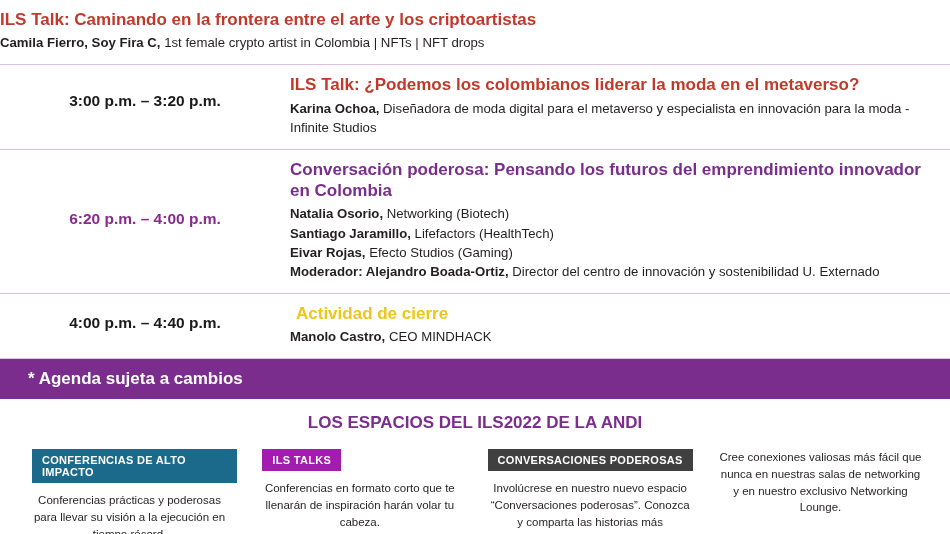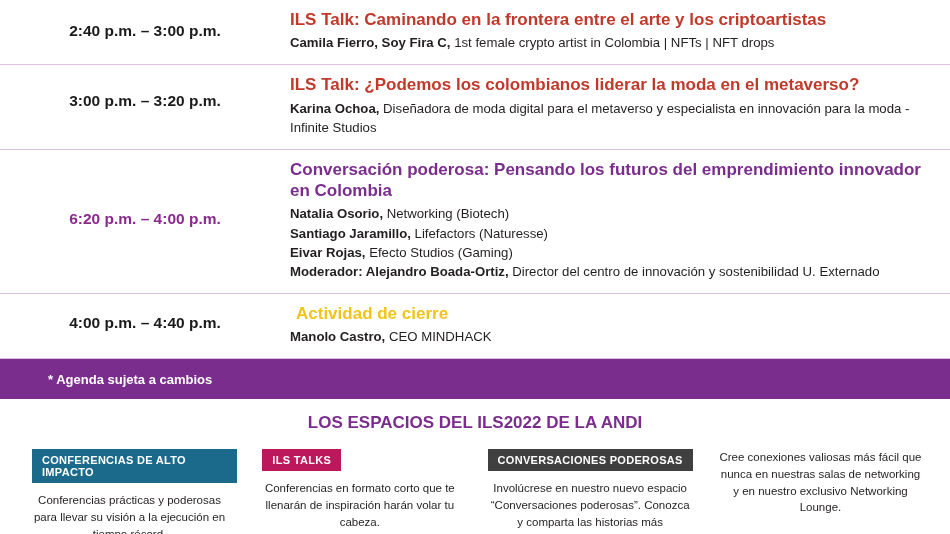--- a/index.html
+++ b/index.html
@@ -82,25 +82,25 @@
   .row-2 .time-cell { padding-top: 27px; }
   .row-3 .time-cell { padding-top: 60px; }
   .row-4 .time-cell { padding-top: 20px; }
 
   
   .note-bar {
     width: 950px;
     height: 40px;
     background: #7b2d8e;
     color: #ffffff;
-    font-size: 13px;
+    font-size: 17px;
     font-weight: bold;
     display: flex;
     align-items: center;
-    padding-left: 48px;
+    padding-left: 28px;
     box-sizing: border-box;
   }
 
   
   .spaces {
     padding-top: 14px;
   }
   .spaces-title {
     text-align: center;
     color: #7b2d8e;
@@ -138,41 +138,40 @@
   .badge-wrap.left { text-align: left; padding-left: 10px; }
 </style>
 </head>
 <body>
 
 <div class="page">
 
   <div class="agenda">
 
     <div class="agenda-row row-1">
-      <div class="time-cell">2:40 p.m. – 3:00 p.m.</div>
       <div class="content-cell">
         <div class="talk-title red">ILS Talk: Caminando en la frontera entre el arte y los criptoartistas</div>
         <p class="speaker-line"><strong>Camila Fierro, Soy Fira C,</strong><span> 1st female crypto artist in Colombia | NFTs | NFT drops</span></p>
       </div>
     </div>
 
     <div class="agenda-row row-2">
       <div class="time-cell">3:00 p.m. – 3:20 p.m.</div>
       <div class="content-cell">
         <div class="talk-title red">ILS Talk: ¿Podemos los colombianos liderar la moda en el metaverso?</div>
         <p class="speaker-line"><strong>Karina Ochoa,</strong><span> Diseñadora de moda digital para el metaverso y especialista en innovación para la moda - Infinite Studios</span></p>
       </div>
     </div>
 
     <div class="agenda-row row-3">
       <div class="time-cell purple">6:20 p.m. – 4:00 p.m.</div>
       <div class="content-cell">
         <div class="talk-title purple">Conversación poderosa: Pensando los futuros del emprendimiento innovador en Colombia</div>
         <p class="speaker-line"><strong>Natalia Osorio,</strong><span> Networking (Biotech)</span></p>
-        <p class="speaker-line"><strong>Santiago Jaramillo,</strong><span> Lifefactors (Naturesse)</span></p>
+        <p class="speaker-line"><strong>Santiago Jaramillo,</strong><span> Lifefactors (HealthTech)</span></p>
         <p class="speaker-line"><strong>Eivar Rojas,</strong><span> Efecto Studios (Gaming)</span></p>
         <p class="speaker-line"><strong>Moderador: Alejandro Boada-Ortiz,</strong><span> Director del centro de innovación y sostenibilidad U. Externado</span></p>
       </div>
     </div>
 
     <div class="agenda-row row-4">
       <div class="time-cell">4:00 p.m. – 4:40 p.m.</div>
       <div class="content-cell">
         <div class="talk-title yellow">Actividad de cierre</div>
         <p class="speaker-line"><strong>Manolo Castro,</strong><span> CEO MINDHACK</span></p>
@@ -191,21 +190,21 @@
 
       <div class="space-col">
         <div class="badge-wrap left">
           <span class="space-badge" style="background:#1b6a8c">CONFERENCIAS DE ALTO IMPACTO</span>
         </div>
         <div class="space-desc">Conferencias prácticas y poderosas para llevar su visión a la ejecución en tiempo récord.</div>
       </div>
 
       <div class="space-col">
         <div class="badge-wrap left">
-          <span class="space-badge" style="background:#be185d">ILS TALKS</span>
+          <span class="space-badge" style="background:#a21caf">ILS TALKS</span>
         </div>
         <div class="space-desc">Conferencias en formato corto que te llenarán de inspiración harán volar tu cabeza.</div>
       </div>
 
       <div class="space-col">
         <div class="badge-wrap">
           <span class="space-badge" style="background:#404040">CONVERSACIONES PODEROSAS</span>
         </div>
         <div class="space-desc">Involúcrese en nuestro nuevo espacio “Conversaciones poderosas”. Conozca y comparta las historias más destacadas de transformación empresarial y perspectivas de negocio.</div>
       </div>

